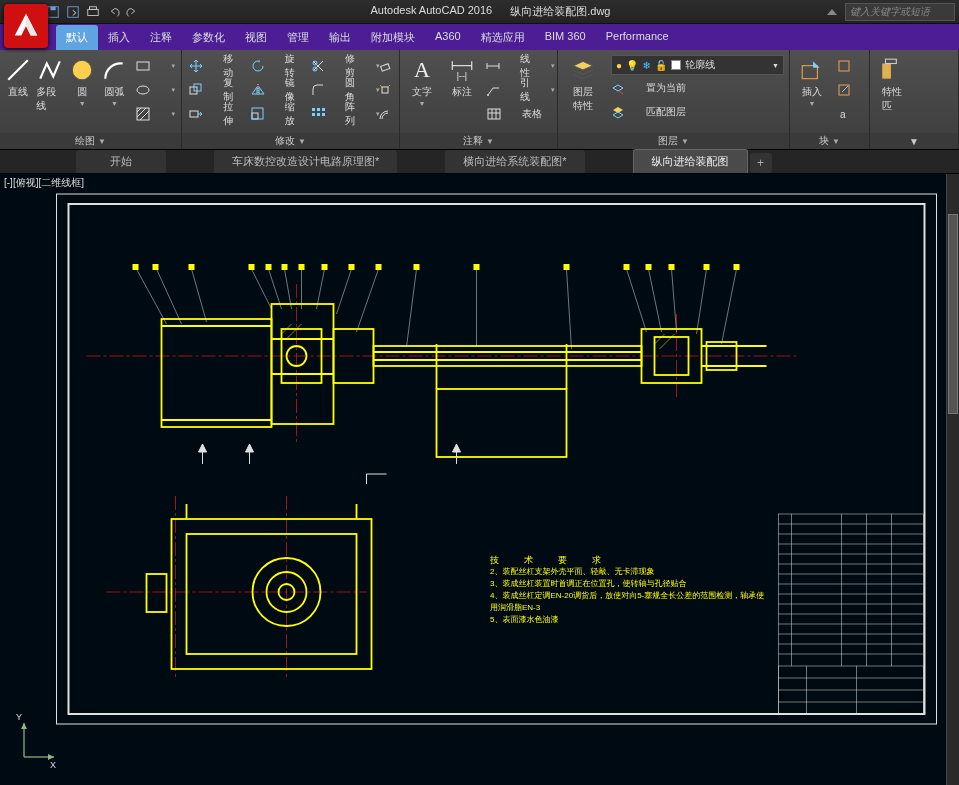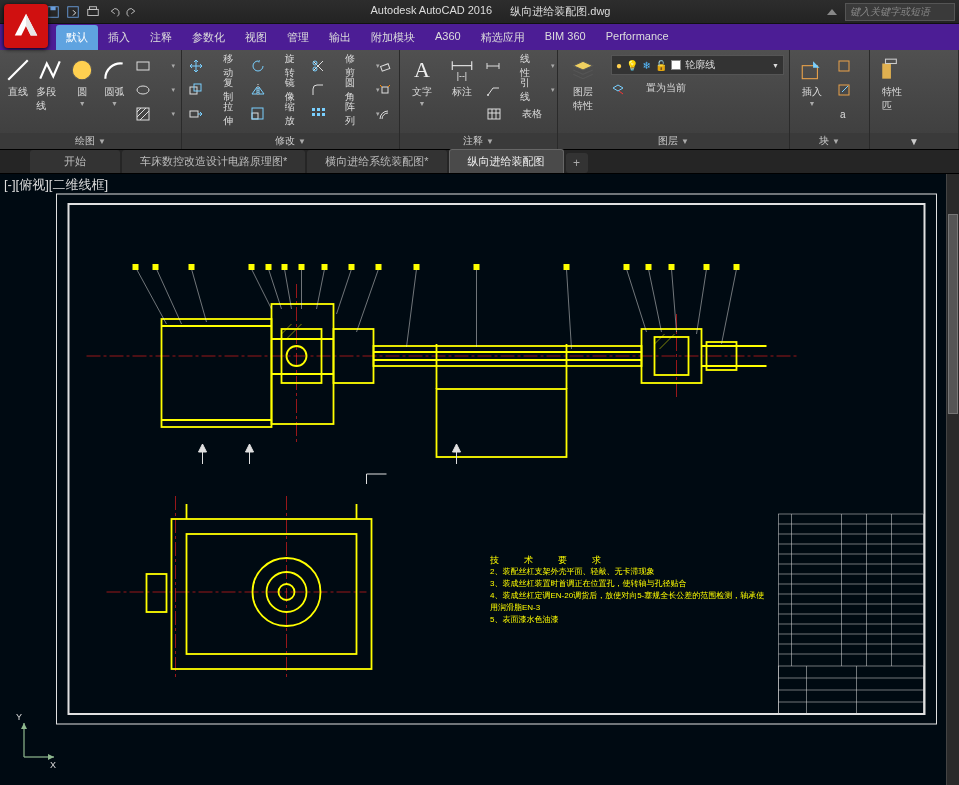--- a/index.html
+++ b/index.html
@@ -54,28 +54,28 @@
   .smbtn{height:22px;display:flex;align-items:center;gap:20px;font-size:10px;color:#ddd;padding:0 2px;}
   .smbtn .sic{width:16px;height:16px;display:flex;align-items:center;justify-content:center;}
   .smbtn .sic svg{width:14px;height:14px;}
   .smbtn .dd{font-size:7px;color:#aaa;margin-left:1px;}
   .drop{height:20px;background:#333;border:1px solid #555;font-size:10px;display:flex;align-items:center;padding:0 4px;gap:4px;color:#ddd;min-width:70px;}
   .drop .sw{width:10px;height:10px;border:1px solid #888;}
   .drop .dd{margin-left:auto;font-size:7px;}
 
   
   .filetabs{height:24px;background:#252525;display:flex;align-items:flex-end;padding-left:30px;gap:2px;border-bottom:1px solid #000;}
-  .ftab{font-size:11px;color:#bbb;background:#333;padding:4px 18px;border-top-left-radius:3px;border-top-right-radius:3px;min-width:90px;text-align:center;white-space:nowrap;}
+  .ftab{font-size:11px;color:#bbb;background:#333;padding:4px 18px;border-top-left-radius:3px;border-top-right-radius:3px;min-width:90px;text-align:center;white-space:nowrap;margin-left:46px;}
   .ftab.active{background:#4a4a4a;color:#eee;border:1px solid #666;border-bottom:none;}
   .ftab.dirty::after{content:"*";}
   .ftab-add{width:22px;height:20px;background:#333;border-radius:3px;display:flex;align-items:center;justify-content:center;color:#aaa;font-size:12px;}
 
   
   .canvas-wrap{position:relative;height:calc(785px - 24px - 26px - 100px - 24px);background:var(--bg-canvas);overflow:hidden;}
-  .view-label{position:absolute;left:4px;top:2px;font-size:13px;color:#ddd;z-index:3;}
+  .view-label{position:absolute;left:4px;top:2px;font-size:10px;color:#ddd;z-index:3;}
   .ucs{position:absolute;left:18px;bottom:18px;z-index:3;}
   .ucs svg{width:40px;height:50px;overflow:visible;}
   .drawing{position:absolute;left:0;top:0;width:100%;height:100%;}
   .drawing svg{width:100%;height:100%;}
   
   .tech-text{position:absolute;left:490px;top:380px;font-size:8px;line-height:12px;color:var(--cad-yellow);width:280px;}
   .tech-text .hdr{letter-spacing:8px;font-size:9px;}
   
   .scroll-v{position:absolute;right:0;top:0;bottom:0;width:13px;background:#2a2a2a;border-left:1px solid #444;}
   .scroll-v .thumb{position:absolute;left:1px;right:1px;top:40px;height:200px;background:#555;border:1px solid #777;}
@@ -445,20 +445,29 @@
             </div>
         </div>
         <div class="smbtn">
             <span class="sic">
               <svg viewBox="0 0 14 14">
                 <path d="M2 7l5-3 5 3-5 3z" fill="none" stroke="#7ad0ff"></path>
                 <path d="M8 10l4 3" stroke="#f33"></path>
               </svg>
             </span>
             <span>置为当前</span>
+          </div>
+        <div class="smbtn">
+            <span class="sic">
+              <svg viewBox="0 0 14 14">
+                <path d="M2 5l5-3 5 3-5 3z" fill="#f0d060"></path>
+                <path d="M2 10l5-3 5 3-5 3z" fill="none" stroke="#7ad0ff"></path>
+              </svg>
+            </span>
+            <span>匹配图层</span>
           </div>
       </div>
     </div>
     <div class="panel-title">
         <span>图层</span>
         <span class="arrow">▼</span>
       </div>
   </div>
 
   <div class="panel" style="width:80px">

